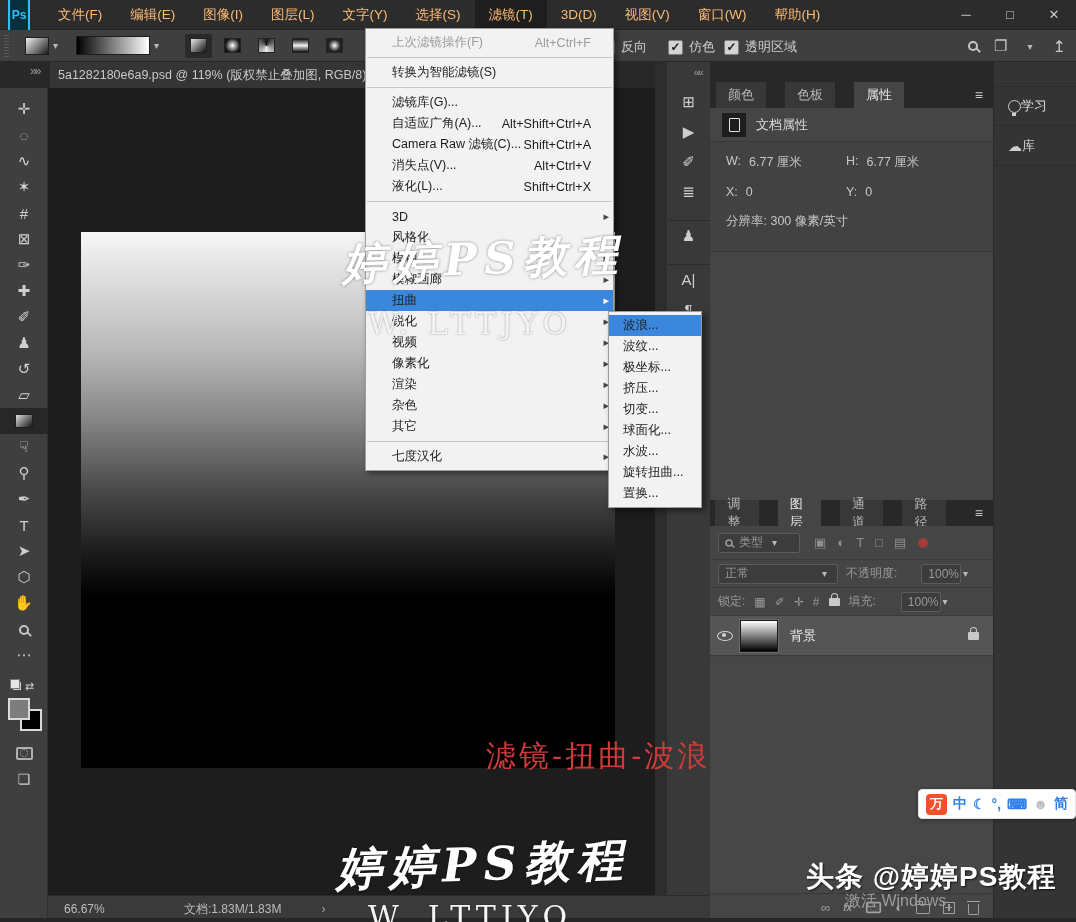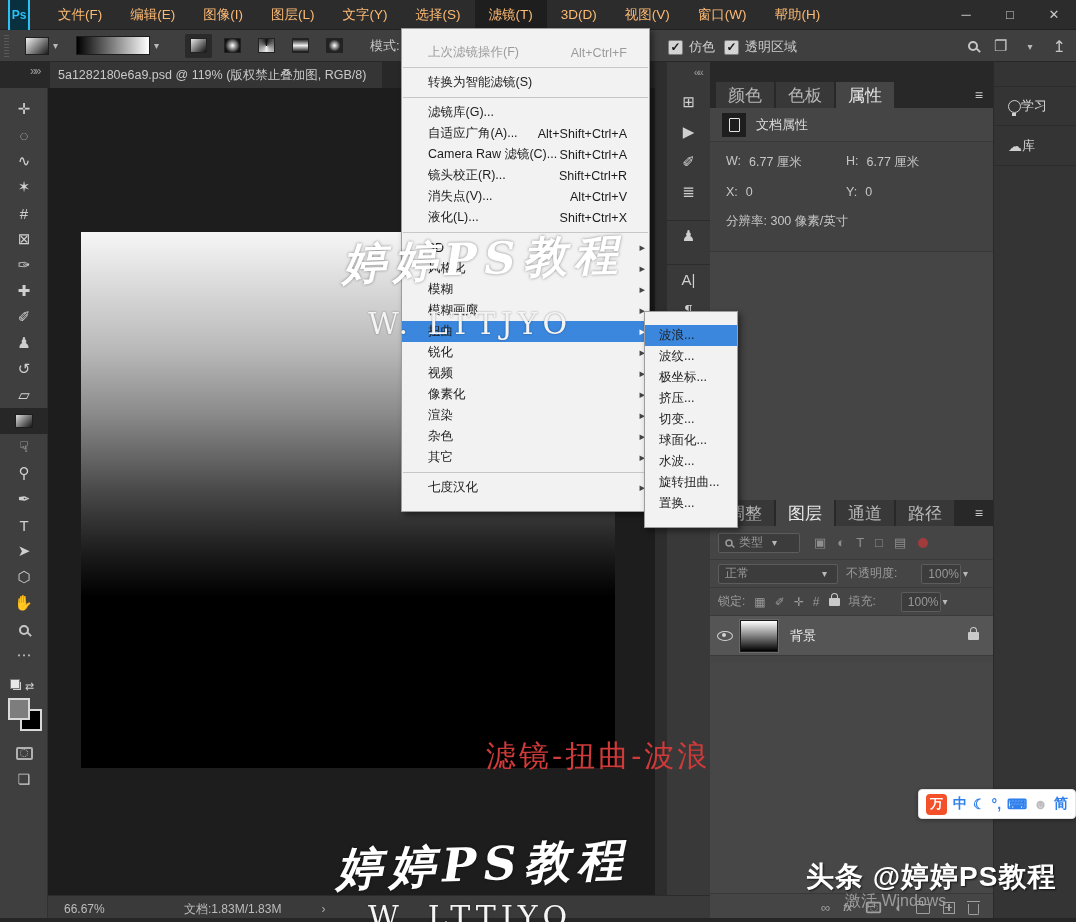--- a/index.html
+++ b/index.html
@@ -99,22 +99,22 @@
   .strip-collapse { position:absolute; right:8px; top:4px; color:#9a9a9a; font-size:11px; letter-spacing:-2px; }
   .strip-icons { position:absolute; top:24px; left:0; width:43px; display:flex; flex-direction:column; align-items:center; }
   .sicon { height:30px; width:43px; display:flex; align-items:center; justify-content:center;
     color:#cfcfcf; font-size:15px; border-top:1px solid transparent; }
   .sicon.gap { margin-top:14px; border-top:1px solid #2c2c2c; }
   
   .rpanels { position:absolute; left:710px; top:62px; width:283px; height:859px; background:#454545; }
   .phead { position:absolute; left:0; top:0; width:283px; height:20px; background:#282828; }
   .ptabs { position:absolute; left:0; width:283px; height:26px; background:#282828; display:flex; }
   .ptabs1 { top:20px; } .ptabs2 { top:438px; }
-  .ptab { padding:8px 12px; height:26px; display:flex; align-items:center; font-size:17px;
-    color:#b8b8b8; background:#383838; margin-right:2px; }
+  .ptab { padding:8px 12px; height:26px; display:flex; align-items:center; font-size:13px;
+    color:#b8b8b8; background:#383838; margin-right:19px; }
   .ptab.on { background:#454545; color:#e8e8e8; }
   .pmenu { margin-left:auto; color:#c9c9c9; padding:0 10px; font-size:14px; display:flex; align-items:center; }
   .props { position:absolute; left:0; top:46px; width:283px; height:392px; background:#454545; }
   .props-hdr { height:34px; display:flex; align-items:center; padding-left:12px; gap:10px;
     border-bottom:1px solid #383838; color:#dcdcdc; }
   .pagebox { width:24px; height:24px; background:#1e1e1e; display:flex; align-items:center; justify-content:center; }
   .page { width:11px; height:14px; border:1.5px solid #e4e4e4; border-radius:1px; }
   .props-body { padding:12px 0 0 16px; color:#c6c6c6; font-size:12.5px; background:#424242;
     height:110px; border-bottom:1px solid #383838; }
   .prow { display:flex; margin-bottom:14px; }
@@ -176,21 +176,21 @@
   
   .statusbar { position:absolute; left:48px; top:895px; width:662px; height:27px;
     background:#3a3a3a; border-top:1px solid #2b2b2b; display:flex; align-items:center;
     color:#bdbdbd; font-size:12px; }
   .st-zoom { margin-left:16px; width:70px; }
   .st-doc { margin-left:50px; }
   .st-chev { margin-left:40px; color:#a8a8a8; }
   .app-bottom-line { position:absolute; left:0; top:918px; width:1076px; height:4px; background:#262626; }
   
   .menu { position:absolute; z-index:40; background:#f2f2f2; border:1px solid #9d9d9d;
-    box-shadow:3px 3px 6px rgba(0,0,0,.45); padding:13px 0; color:#1c1c1c; font-size:12.5px;margin-left:36px; }
+    box-shadow:3px 3px 6px rgba(0,0,0,.45); padding:3px 0; color:#1c1c1c; font-size:12.5px; }
   .filtermenu { left:365px; top:28px; width:249px; }
   .submenu { left:608px; top:311px; width:94px; z-index:41; }
   .mrow { height:21px; display:flex; align-items:center; padding:0 4px 0 26px; }
   .submenu .mrow { padding:0 6px 0 14px; }
   .mlabel { white-space:nowrap; }
   .mshort { margin-left:auto; padding-right:6px; white-space:nowrap; }
   .marrow { width:12px; text-align:right; color:#444; visibility:hidden; font-size:11px; }
   .mrow.has-sub .marrow { visibility:visible; }
   .mrow.hl { background:#3a87dd; }
   .mrow.hl .marrow { color:#fff; }
@@ -604,25 +604,20 @@
         <span class="mlabel">自适应广角(A)...</span>
         <span class="mshort">Alt+Shift+Ctrl+A</span>
         <span class="marrow"></span>
       </div>
       <div class="mrow">
         <span class="mlabel">Camera Raw 滤镜(C)...</span>
         <span class="mshort">Shift+Ctrl+A</span>
         <span class="marrow"></span>
       </div>
       <div class="mrow">
-        <span class="mlabel">镜头校正(R)...</span>
-        <span class="mshort">Shift+Ctrl+R</span>
-        <span class="marrow"></span>
-      </div>
-      <div class="mrow">
         <span class="mlabel">消失点(V)...</span>
         <span class="mshort">Alt+Ctrl+V</span>
         <span class="marrow"></span>
       </div>
       <div class="mrow">
         <span class="mlabel">液化(L)...</span>
         <span class="mshort">Shift+Ctrl+X</span>
         <span class="marrow"></span>
       </div>
       <div class="mrow sep">

